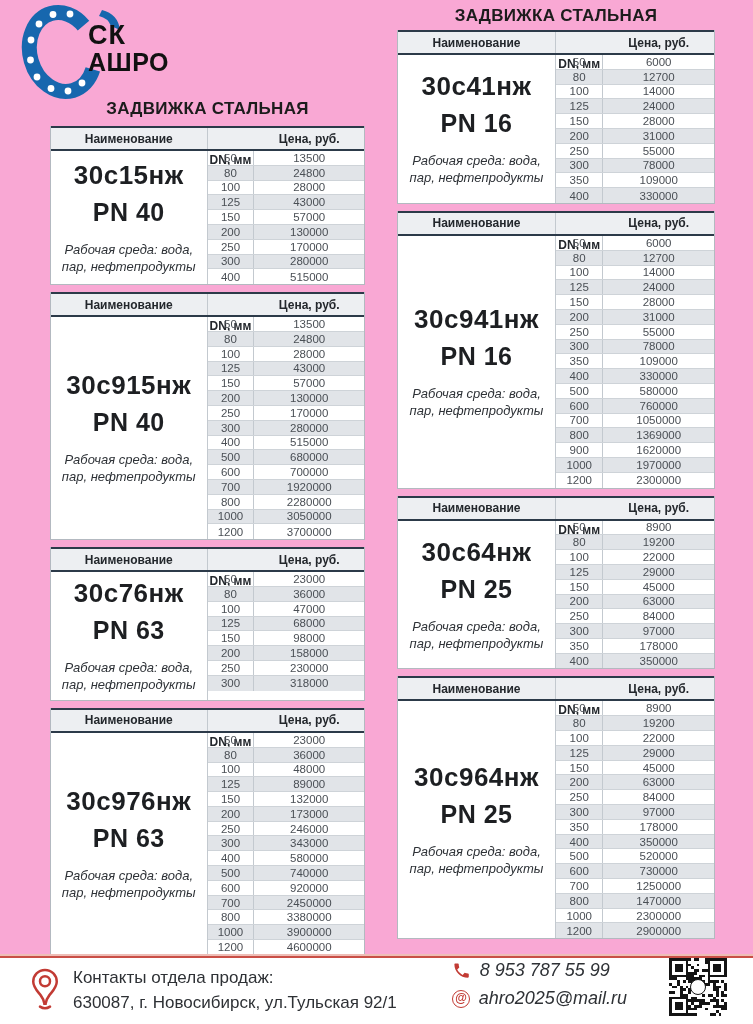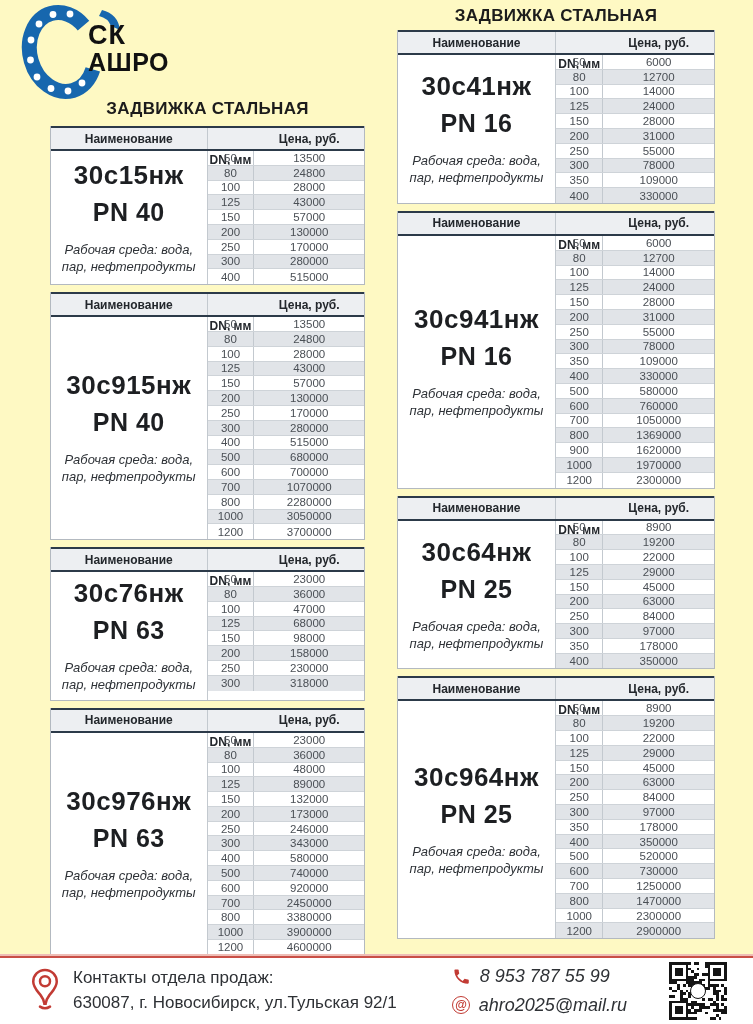--- a/index.html
+++ b/index.html
@@ -1,18 +1,18 @@
 <!DOCTYPE html>
 <html><head>
 <meta charset="utf-8">
 <style>
   * { margin:0; padding:0; box-sizing:border-box; }
   html,body { background:#ffffff; }
   body { font-family:"Liberation Sans", sans-serif; }
-  .page { position:relative; width:753px; height:1024px; background:#fef9c3; overflow:hidden; }
+  .page { position:relative; width:753px; height:1024px; background:#f9a8d4; overflow:hidden; }
 
   
   .logo { position:absolute; left:20px; top:4px; width:150px; height:96px; }
   .logo svg { position:absolute; left:0; top:0; }
   .logo-text { position:absolute; left:68px; top:18px; color:#111; font-weight:bold; line-height:1.02; }
   .logo-line1 { font-size:27px; letter-spacing:1px; }
   .logo-line2 { font-size:25px; letter-spacing:0.5px; }
   .title-block { position:absolute; left:150px; top:8px; width:245px; text-align:center; }
   .main-title { font-size:38px; font-weight:bold; color:#1b639e; letter-spacing:0.5px; }
   .date-line { font-size:21px; color:#3f4348; margin-top:1px; }
@@ -42,21 +42,21 @@
 
   .rows { width:50%; display:flex; flex-direction:column; }
   .price-row { display:flex; height:14.8px; align-items:stretch; border-bottom:1px solid #ced3d8; }
   .price-row:last-child { border-bottom:none; }
   .price-row:nth-of-type(even) { background:#e1e4e8; }
   .cell { display:flex; align-items:center; justify-content:center; font-size:11.5px; color:#4a4f55; }
   .cell-dn    { width:30%; border-right:1px solid #c3c9cf; }
   .cell-price { width:70%; }
 
   
-  .footer { position:absolute; left:0; top:956px; width:753px; height:68px; border-top:2px solid #c94f46; box-shadow:0 -2px 0 #eebdb6; display:flex; align-items:center; background:#fff; }
+  .footer { position:absolute; left:0; top:956px; width:753px; height:68px; border-top:2px solid #c94f46; box-shadow:0 -2px 0 #eebdb6; display:flex; background:#fff; }
   .footer-left { display:flex; align-items:center; margin-left:30px; }
   .pin-icon { flex:0 0 auto; }
   .contact-text { margin-left:13px; color:#2e3135; font-size:17px; line-height:1.45; }
   .footer-mid { margin-left:55px; color:#2e3135; font-size:18px; }
   .contact-row { display:flex; align-items:center; line-height:1.4;font-style:italic; }
   .contact-row + .contact-row { margin-top:3px; }
   .at-icon { display:inline-flex; width:18px; height:18px; border-radius:50%; border:1.6px solid #c23b34; color:#c23b34; font-size:12px; font-weight:bold; align-items:center; justify-content:center; }
   .icon-gap { margin-right:9px; display:inline-flex; align-items:center; }
   .qr { position:relative; margin-left:auto; margin-right:26px; width:58px; height:58px; background:#fff; }
   .qr i { position:absolute; background:#141414; }
@@ -221,21 +221,21 @@
               <span class="cell cell-price">680000</span>
             </div>
 
             <div class="price-row">
               <span class="cell cell-dn">600</span>
               <span class="cell cell-price">700000</span>
             </div>
 
             <div class="price-row">
               <span class="cell cell-dn">700</span>
-              <span class="cell cell-price">1070000</span>
+              <span class="cell cell-price">1920000</span>
             </div>
 
             <div class="price-row">
               <span class="cell cell-dn">800</span>
               <span class="cell cell-price">2280000</span>
             </div>
 
             <div class="price-row">
               <span class="cell cell-dn">1000</span>
               <span class="cell cell-price">3050000</span>

